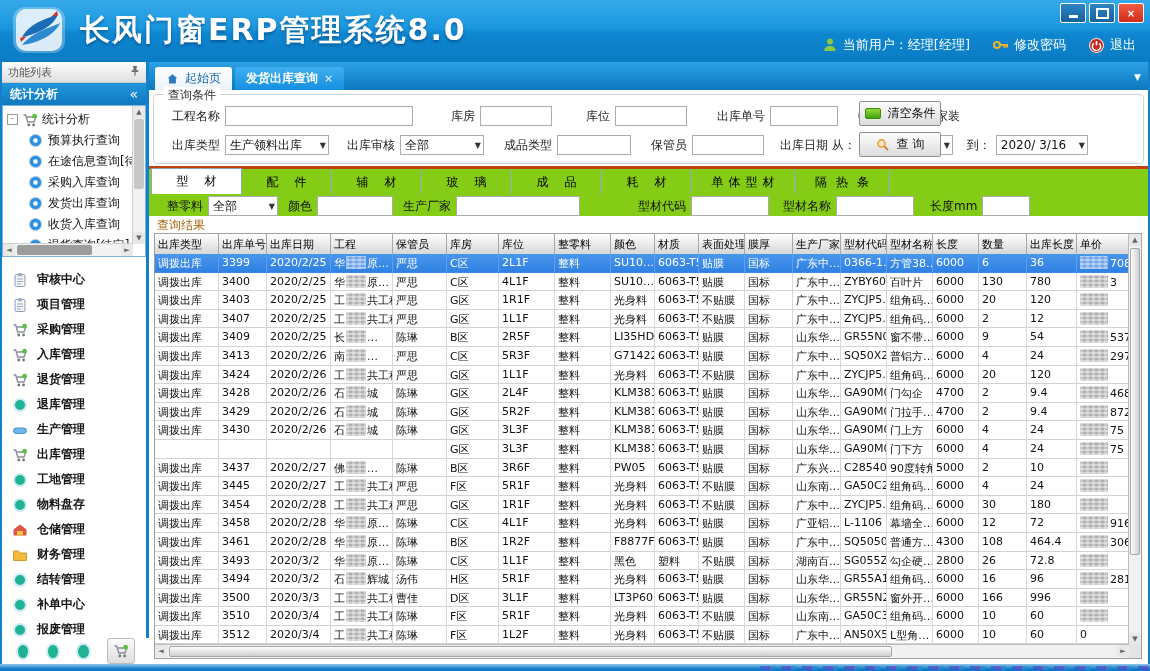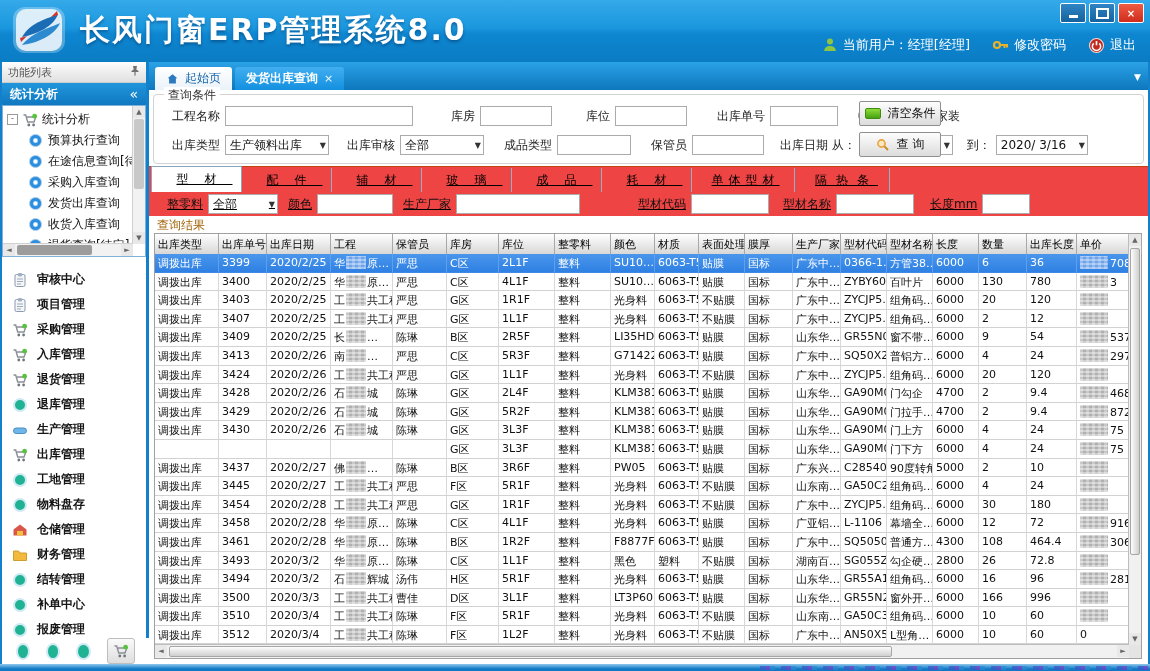--- a/index.html
+++ b/index.html
@@ -70,21 +70,21 @@
   .combo{height:18px;border:1px solid #ababab;background:#fff;display:flex;align-items:center;padding:0 2px 0 4px;font-size:12px;color:#111;}
   .combo .arr{margin-left:auto;font-size:8px;color:#333;padding-left:4px;}
   .radio{width:11px;height:11px;border-radius:50%;border:1px solid #8a8a8a;background:#fff;display:inline-block;position:relative;margin-right:4px;vertical-align:-2px;}
   .radio.on::after{content:"";position:absolute;left:2px;top:2px;width:5px;height:5px;border-radius:50%;background:#1b66c8;}
   .qbtn{position:absolute;width:80px;height:23px;border:1px solid #8f8f8f;border-radius:2px;
     background:linear-gradient(#fdfdfd,#dcdcdc);display:flex;align-items:center;justify-content:center;gap:7px;font-size:12px;color:#111;}
   .btn-clear{right:202px;top:6px;}
   .btn-search{right:202px;top:37px;}
   .ic-clearbar{width:14px;height:9px;border-radius:2px;background:linear-gradient(#8fdc3a,#47a311);border:1px solid #3c8c0e;}
 
-  .matpanel{position:absolute;top:104px;left:0;right:0;height:50px;background:#ef4444;border-top:1px solid #c2410c;text-decoration:underline;}
+  .matpanel{position:absolute;top:104px;left:0;right:0;height:50px;background:#84cc16;border-top:3px solid #c2410c;}
   .mtabs{display:flex;height:25px;align-items:flex-end;padding-left:2px;}
   .mtab{width:89px;height:24px;line-height:24px;text-align:center;font-size:12px;color:#000;border-right:1px solid #93aec9;}
   .mtab.len4{width:102px;} .mtab.len3{width:94px;}
   .mtab.active{background:#fff;border:1px solid #8aa5c0;border-bottom:none;height:25px;line-height:25px;}
   .mtab.len2 span{letter-spacing:16px;margin-right:-16px;}
   .mtab.len3 span{letter-spacing:9px;margin-right:-9px;}
   .mtab.len4 span{letter-spacing:5px;margin-right:-5px;}
   .subrow{display:flex;align-items:center;height:24px;padding-left:8px;font-size:12px;color:#111;}
   .subrow .qlbl{margin-left:10px;}
   .ml-big{margin-left:58px !important;}

